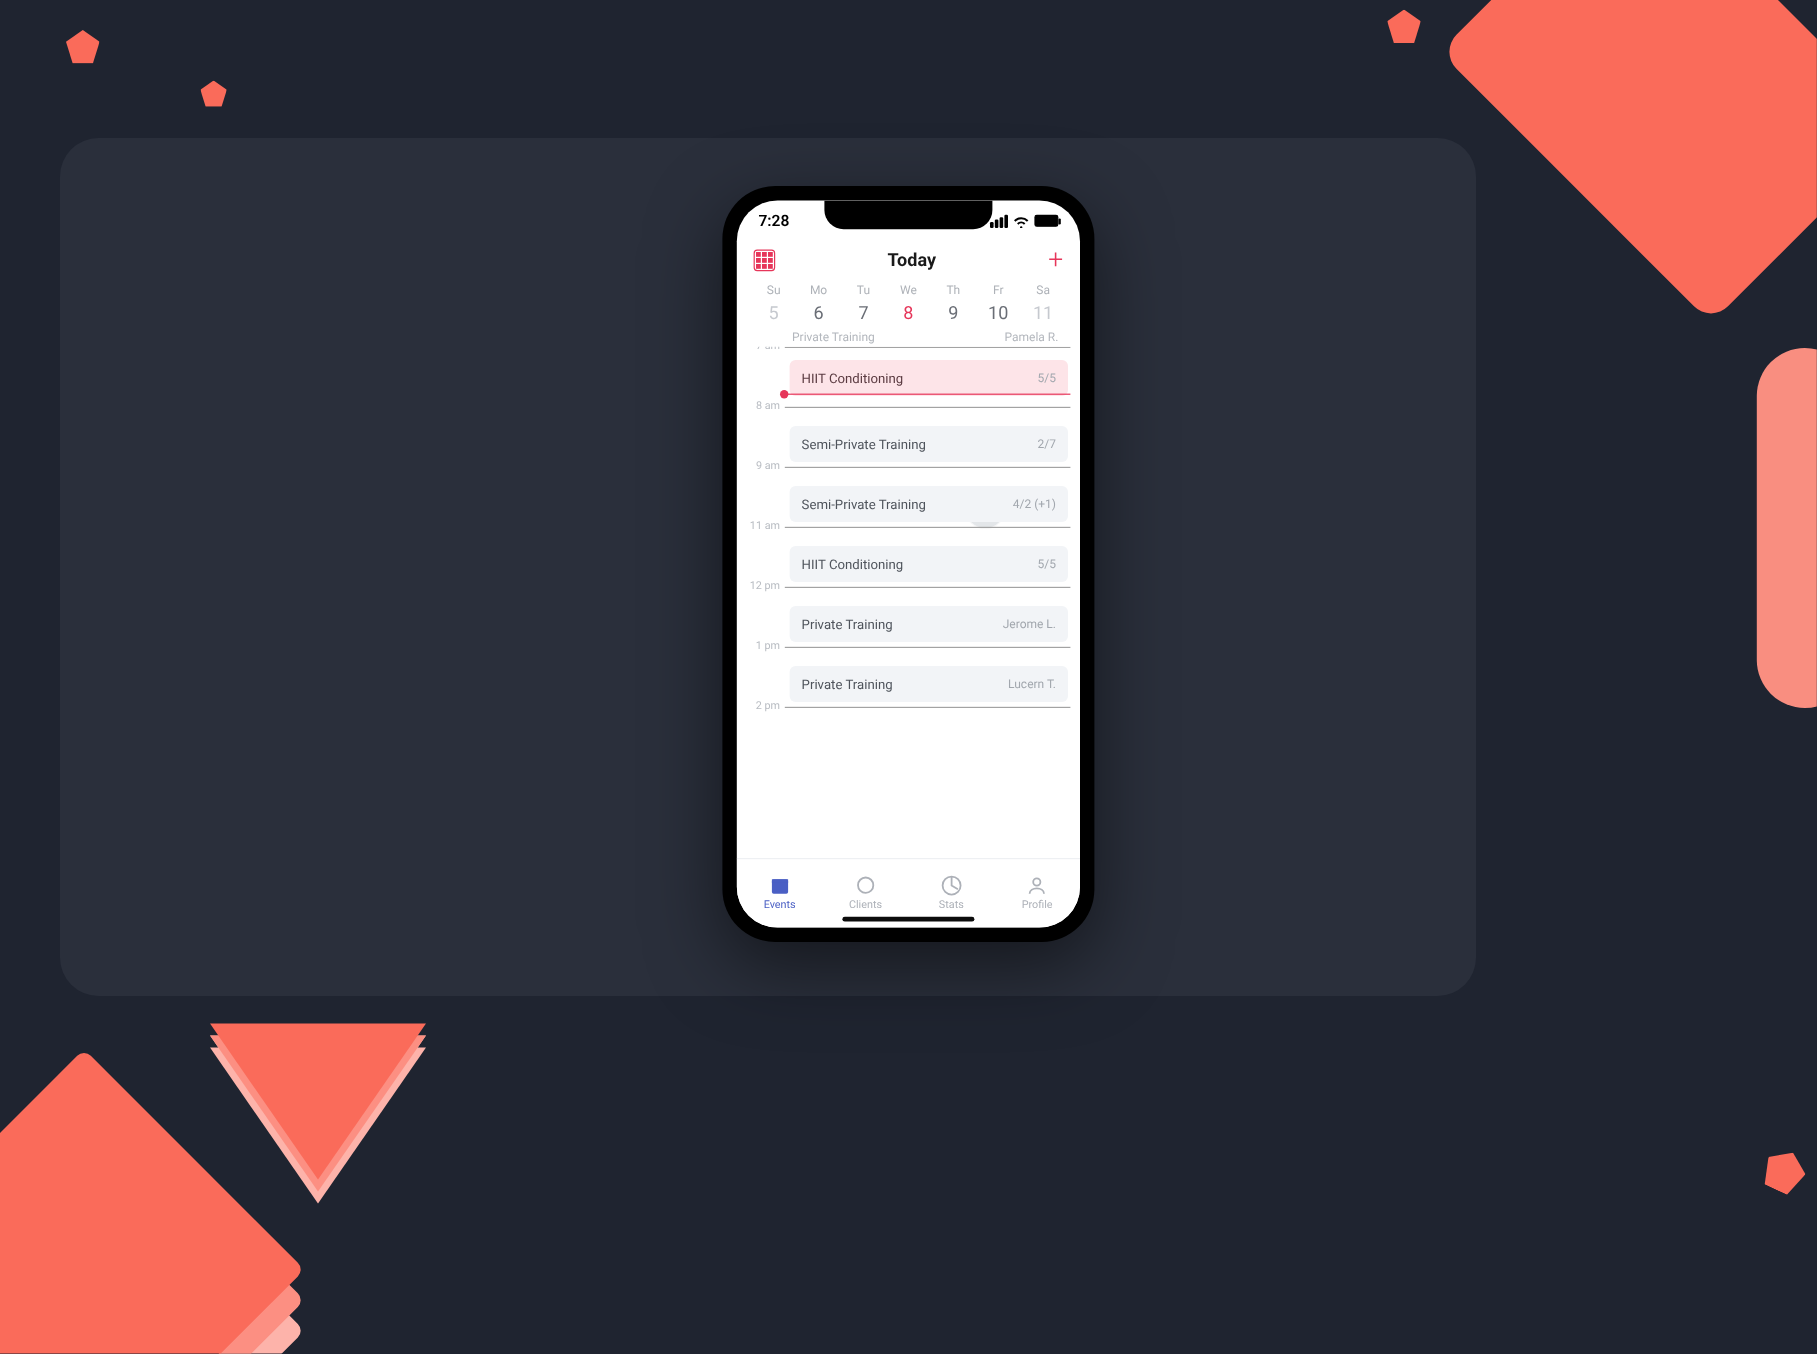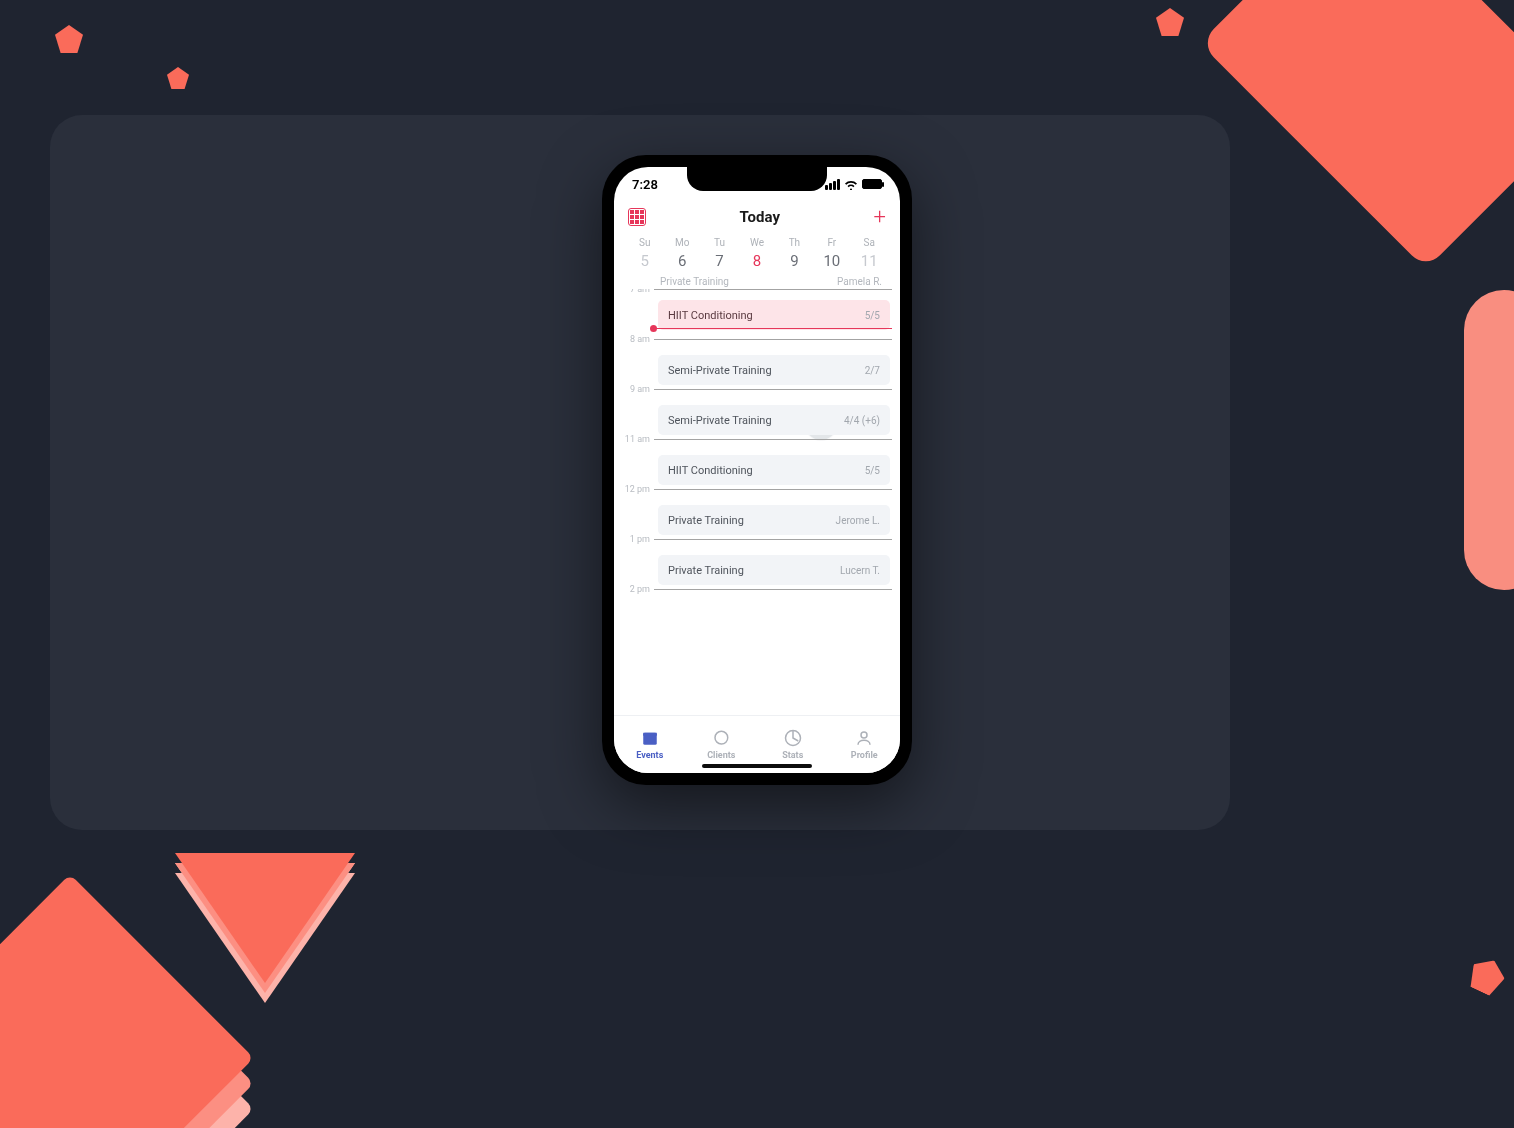--- a/index.html
+++ b/index.html
@@ -239,21 +239,20 @@
   }
   .tabbar .tab {
     flex:1;
     display:flex;
     flex-direction:column;
     align-items:center;
     justify-content:center;
     gap:3px;
     font-size:9px;
     color:#adb1b8;
-    font-weight:bold;
   }
   .tabbar .tab.active { color:#4a5fc4; }
   .tabbar .tab .ticon { width:18px; height:18px; display:flex; align-items:center; justify-content:center; }
   .ticon svg { width:18px; height:18px; }
 
   .home-indicator {
     position:absolute;
     bottom:5px; left:50%;
     transform:translateX(-50%);
     width:110px; height:4px;
@@ -362,21 +361,21 @@
           <div class="hour-label">8 am</div>
           <div class="event " style="top: 15px;">
             <span class="name">Semi-Private Training</span>
             <span class="meta">2/7</span>
           </div>
         </div>
         <div class="hour">
           <div class="hour-label">9 am</div>
           <div class="event " style="top: 15px;">
             <span class="name">Semi-Private Training</span>
-            <span class="meta">4/4 (+6)</span>
+            <span class="meta">4/2 (+1)</span>
           </div>
         </div>
         <div class="hour">
           <div class="hour-label">11 am</div>
           <div class="event " style="top: 15px;">
             <span class="name">HIIT Conditioning</span>
             <span class="meta">5/5</span>
           </div>
         </div>
         <div class="hour">

